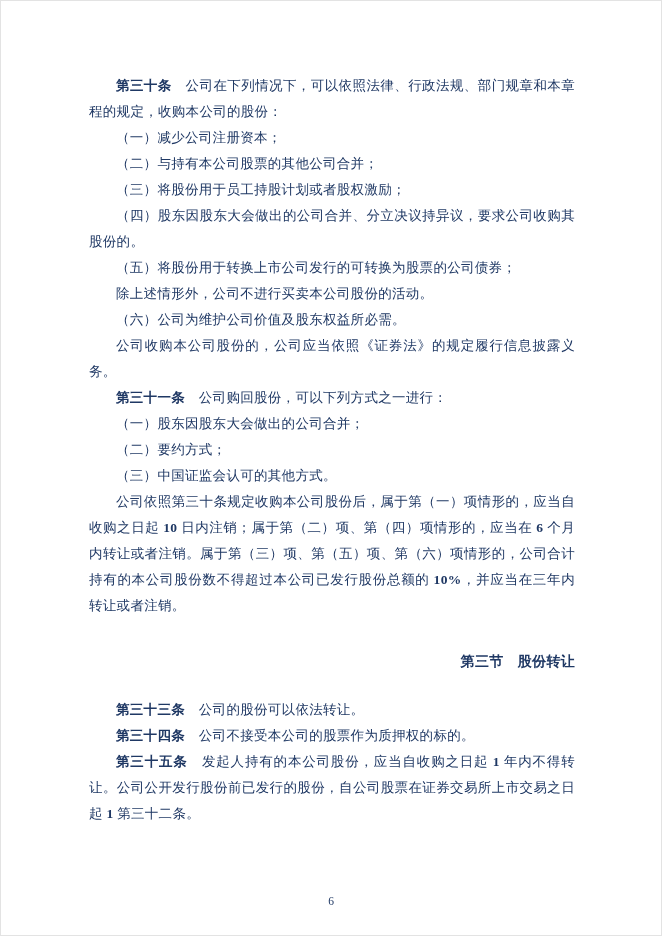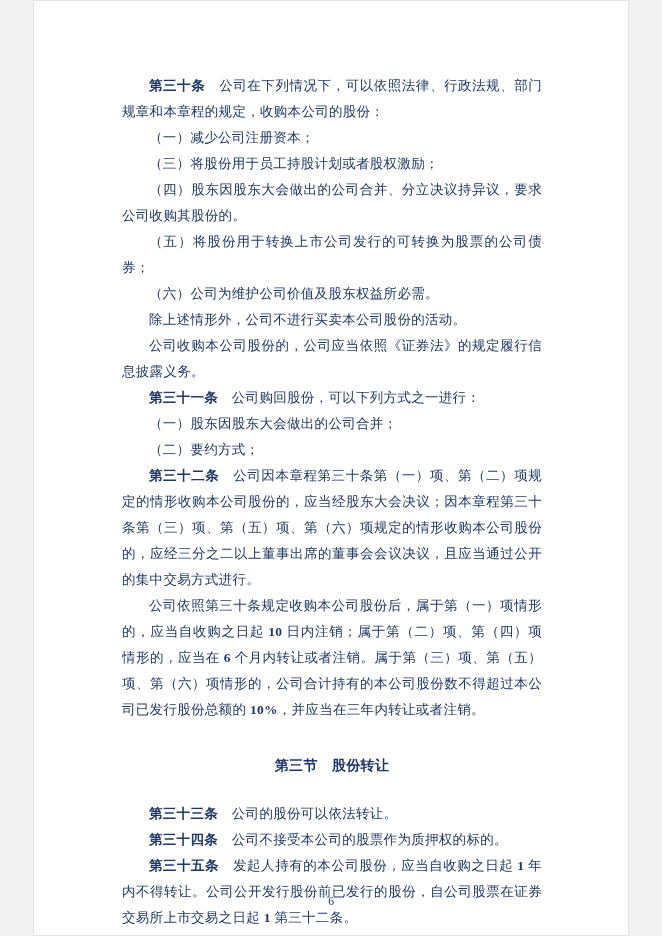--- a/index.html
+++ b/index.html
@@ -2,21 +2,21 @@
 <html><head>
 <meta charset="utf-8">
 <style>
   * { box-sizing: border-box; }
   html, body {
     margin: 0;
     padding: 0;
     background: #f2f2f2;
   }
   .page {
-    width: 596px;
+    width: 662px;
     height: 936px;
     margin: 0 auto;
     position: relative;
     background: #ffffff;
     border: 1px solid #e3e3e3;
     color: #1F3864;
     font-family: "Liberation Serif", "DejaVu Serif", serif;
     overflow: hidden;
   }
   .content {
@@ -27,21 +27,21 @@
     font-size: 13.5px;
     line-height: 26px;
     text-align: justify;
     letter-spacing: 0.3px;
   }
   .para {
     text-indent: 2em;
     margin: 0;
   }
   .heading {
-    text-align: center;
+    text-align: right;
     font-weight: bold;
     text-indent: 0;
     margin: 30px 0 22px 0;
     font-size: 14px;
   }
   .b {
     font-weight: bold;
   }
   .page-number {
     position: absolute;
@@ -53,30 +53,31 @@
     color: #1F3864;
   }
 </style>
 </head>
 <body>
 
 <div class="page">
   <div class="content">
       <div class="para"><span class="b">第三十条</span><span>　公司在下列情况下，可以依照法律、行政法规、部门规章和本章程的规定，收购本公司的股份：</span></div>
       <div class="para"><span>（一）减少公司注册资本；</span></div>
+      <div class="para"><span>（二）与持有本公司股票的其他公司合并；</span></div>
       <div class="para"><span>（三）将股份用于员工持股计划或者股权激励；</span></div>
       <div class="para"><span>（四）股东因股东大会做出的公司合并、分立决议持异议，要求公司收购其股份的。</span></div>
       <div class="para"><span>（五）将股份用于转换上市公司发行的可转换为股票的公司债券；</span></div>
+      <div class="para"><span>除上述情形外，公司不进行买卖本公司股份的活动。</span></div>
       <div class="para"><span>（六）公司为维护公司价值及股东权益所必需。</span></div>
-      <div class="para"><span>除上述情形外，公司不进行买卖本公司股份的活动。</span></div>
       <div class="para"><span>公司收购本公司股份的，公司应当依照《证券法》的规定履行信息披露义务。</span></div>
       <div class="para"><span class="b">第三十一条</span><span>　公司购回股份，可以下列方式之一进行：</span></div>
       <div class="para"><span>（一）股东因股东大会做出的公司合并；</span></div>
       <div class="para"><span>（二）要约方式；</span></div>
-      <div class="para"><span class="b">第三十二条</span><span>　公司因本章程第三十条第（一）项、第（二）项规定的情形收购本公司股份的，应当经股东大会决议；因本章程第三十条第（三）项、第（五）项、第（六）项规定的情形收购本公司股份的，应经三分之二以上董事出席的董事会会议决议，且应当通过公开的集中交易方式进行。</span></div>
+      <div class="para"><span>（三）中国证监会认可的其他方式。</span></div>
       <div class="para"><span>公司依照第三十条规定收购本公司股份后，属于第（一）项情形的，应当自收购之日起 </span><span class="b">10</span><span> 日内注销；属于第（二）项、第（四）项情形的，应当在 </span><span class="b">6</span><span> 个月内转让或者注销。属于第（三）项、第（五）项、第（六）项情形的，公司合计持有的本公司股份数不得超过本公司已发行股份总额的 </span><span class="b">10%</span><span>，并应当在三年内转让或者注销。</span></div>
       <div class="heading"><span class="b">第三节　股份转让</span></div>
       <div class="para"><span class="b">第三十三条</span><span>　公司的股份可以依法转让。</span></div>
       <div class="para"><span class="b">第三十四条</span><span>　公司不接受本公司的股票作为质押权的标的。</span></div>
       <div class="para"><span class="b">第三十五条</span><span>　发起人持有的本公司股份，应当自收购之日起 </span><span class="b">1</span><span> 年内不得转让。公司公开发行股份前已发行的股份，自公司股票在证券交易所上市交易之日起 </span><span class="b">1</span><span> 第三十二条。</span></div>
       <div class="para"></div>
     </div>
   <div class="page-number">6</div>
 </div>
 

